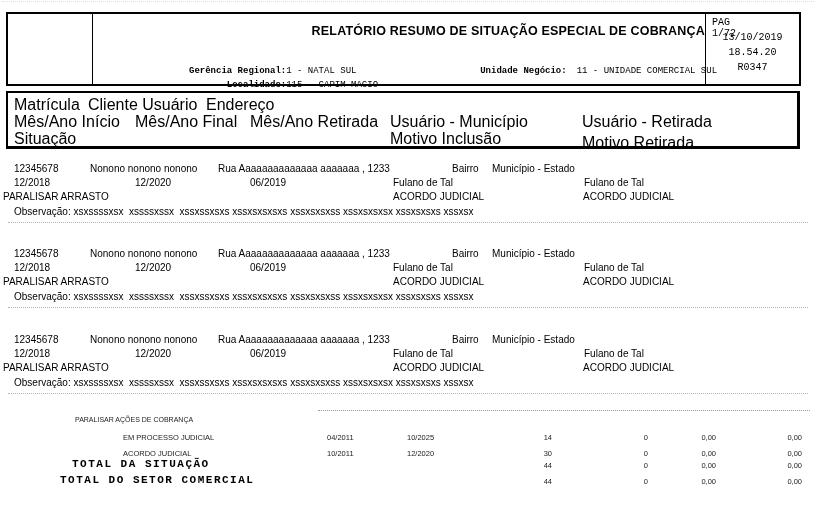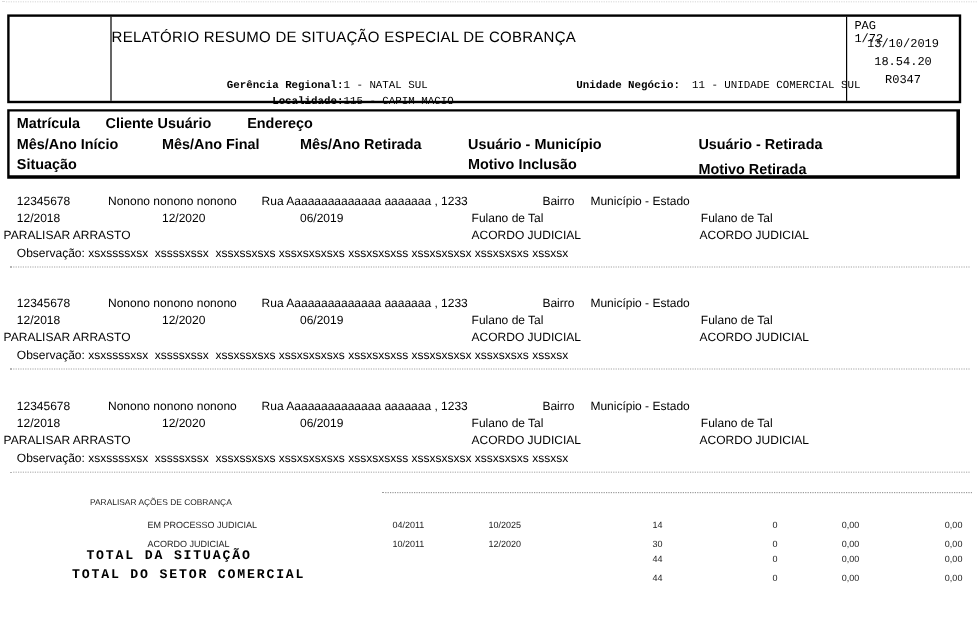--- a/index.html
+++ b/index.html
@@ -18,38 +18,38 @@
   .hdr-center { flex:1; position:relative; }
   .hdr-right {
     width:94px; box-sizing:border-box; border-left:1px solid #000;
     font-family:"Liberation Mono","DejaVu Sans Mono",monospace; font-size:10px;
     padding:3px 6px 0 6px;
   }
   .hdr-right .row1 { display:flex; justify-content:space-between; height:15px;flex-direction:column; }
   .hdr-right .c { text-align:center; height:15px; }
 
   .title {
-    position:absolute; top:10px; left:0; width:100%; text-align:left;
-    font-weight:normal; font-size:12.5px; letter-spacing:0.2px; white-space:nowrap;
+    position:absolute; top:10px; left:0; width:100%; text-align:right;
+    font-weight:bold; font-size:12.5px; letter-spacing:0.2px; white-space:nowrap;
   }
   .hfield {
     position:absolute; font-family:"Liberation Mono","DejaVu Sans Mono",monospace;
     font-size:9px; white-space:pre;
   }
   .hfield .lbl { font-weight:bold; }
   .hfield .lblbox { display:inline-block; width:150px; text-align:right; font-weight:bold; }
   .hfield .gap { display:inline-block; width:10px; }
 
   
   .colhdr {
     position:absolute; left:6px; top:91px; width:794px; height:58px;
     box-sizing:border-box; border:2px solid #000; border-right-width:3px;
     border-bottom-width:3px; background:#fff;
   }
-  .colhdr .h { position:absolute; font-weight:bold; font-size:12px; white-space:nowrap; }
+  .colhdr .h { position:absolute; font-weight:normal; font-size:16px; white-space:nowrap; }
 
   
   .record { position:absolute; left:0; width:816px; height:70px; }
   .t { position:absolute; font-size:10px; white-space:pre; }
   .rec-sep { position:absolute; left:8px; right:8px; top:64px; border-top:1px dotted #b3b3b3; }
 
   
   .sum-sep2 { position:absolute; left:318px; top:410px; width:492px; border-top:1px dotted #9a9a9a; }
   .sgroup { position:absolute; left:75px; top:416px; font-size:7px; color:#222; white-space:nowrap; }
   .srow { position:absolute; left:0; width:816px; height:14px; }

